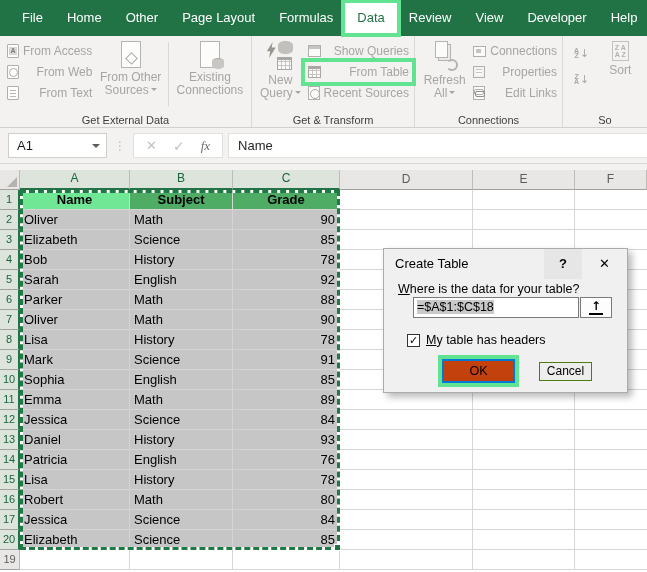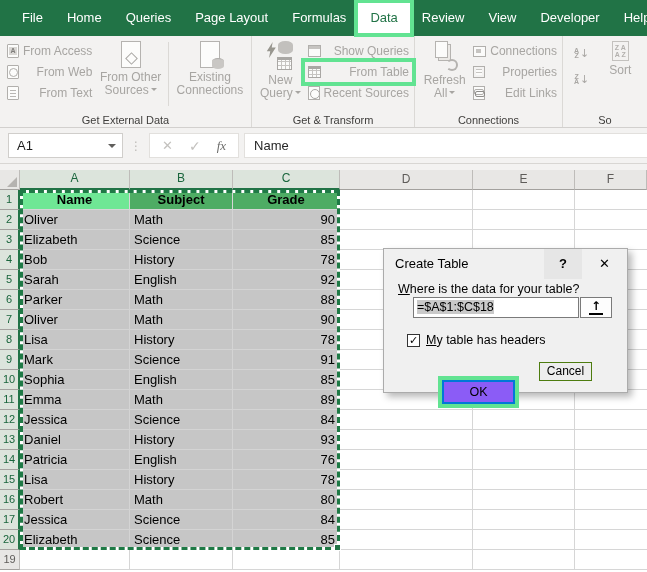--- a/index.html
+++ b/index.html
@@ -71,21 +71,21 @@
   .azgl { font-size:7px; line-height:5.5px; font-weight:bold; color:#A9A7A4; white-space:pre; text-align:center; }
   .ic-az::before { content:"A\A Z"; white-space:pre; }
   .ic-za::before { content:"Z\A A"; white-space:pre; }
   .sarrow::before { content:"↓"; font-size:11px; color:#A9A7A4; font-family:"DejaVu Sans",sans-serif; }
   .ic-sortbig { display:inline-block; padding:2px 2px; border:1px solid #C3C1BE; color:#B3B1AE; font-size:7px; font-weight:bold;
                 line-height:7px; white-space:pre; margin-bottom:3px; }
   .ic-sortbig::before { content:"Z A\A A Z"; }
 
   
   .fbar { height:36px; background:#F3F2F1; border-bottom:1px solid #D8D6D3; display:flex; align-items:center; padding:0 0 0 8px; }
-  .namebox { width:115px; height:25px; background:#fff; border:1px solid #D0CECB; display:flex; align-items:center;
+  .namebox { width:99px; height:25px; background:#fff; border:1px solid #D0CECB; display:flex; align-items:center;
              font-size:13px; color:#1b1b1b; padding:0 6px 0 8px; }
   .nb-arrow { margin-left:auto; width:0; height:0; border:4px solid transparent; border-top-color:#605E5C; margin-top:4px; }
   .grip { color:#BDBBB8; font-size:12px; margin:0 7px; letter-spacing:0; }
   .fbtns { background:#fff; border:1px solid #E2E0DD; height:25px; display:flex; align-items:center; padding:0 12px; gap:16px; }
   .fb-x { color:#C3C1BE; font-size:13px; }
   .fb-check { color:#C3C1BE; font-size:14px; }
   .fb-fx { color:#6D6D6B; font-size:13px; font-style:italic; font-family:"Liberation Serif","DejaVu Serif",serif; }
   .fformula { flex:1; background:#fff; border:1px solid #E2E0DD; border-right:none; height:25px; line-height:23px;
               font-size:13px; color:#262626; padding-left:9px; margin-left:5px; }
   .gapstrip { height:6px; background:#F3F2F1; }
@@ -125,34 +125,34 @@
   .ul-first::first-letter { text-decoration:underline; }
   .dlg-input { position:absolute; left:29px; top:48px; width:166px; height:21px; background:#fff; border:1px solid #7A7A7A;
                line-height:19px; padding-left:3px; overflow:hidden; }
   .selhl { background:#C9C9C9; }
   .dlg-rangebtn { position:absolute; left:196px; top:48px; width:32px; height:21px; background:#FDFDFD; border:1px solid #7A7A7A;
                   display:flex; align-items:center; justify-content:center; }
   .rngarrow { font-weight:bold; font-size:12px; line-height:10px; position:relative; top:-2px; font-family:"DejaVu Sans",sans-serif; }
   .rngarrow::after { content:""; position:absolute; left:-2px; right:-2px; bottom:-4px; height:2px; background:#000; }
   .dlg-checkrow { position:absolute; left:23px; top:84px; display:flex; align-items:center; gap:6px; }
   .dlg-checkbox { width:13px; height:13px; border:1px solid #333; background:#fff; font-size:11px; line-height:11px; text-align:center; }
-  .dlg-ok { position:absolute; left:58px; top:110px; width:73px; height:24px; background:#8b5cf6; border:2px solid #0078D7;
-            text-align:center; line-height:20px; font-size:12.5px; outline:4px solid #62E392; z-index:2;margin-top:21px; }
+  .dlg-ok { position:absolute; left:58px; top:110px; width:73px; height:24px; background:#c2410c; border:2px solid #0078D7;
+            text-align:center; line-height:20px; font-size:12.5px; outline:4px solid #62E392; z-index:2; }
   .dlg-cancel { position:absolute; left:155px; top:113px; width:53px; height:19px; background:#EDEDED; border:1px solid #4d7c0f;
                 text-align:center; line-height:17px; font-size:12px; }
 </style>
 </head>
 <body>
 
 <div class="screen">
 
   <div class="tabbar">
     <span class="tab">File</span>
     <span class="tab">Home</span>
-    <span class="tab">Queries</span>
+    <span class="tab">Other</span>
     <span class="tab">Page Layout</span>
     <span class="tab">Formulas</span>
     <span class="tab active">Data</span>
     <span class="tab">Review</span>
     <span class="tab">View</span>
     <span class="tab">Developer</span>
     <span class="tab">Help</span>
   </div>
 
   <div class="ribbon">

